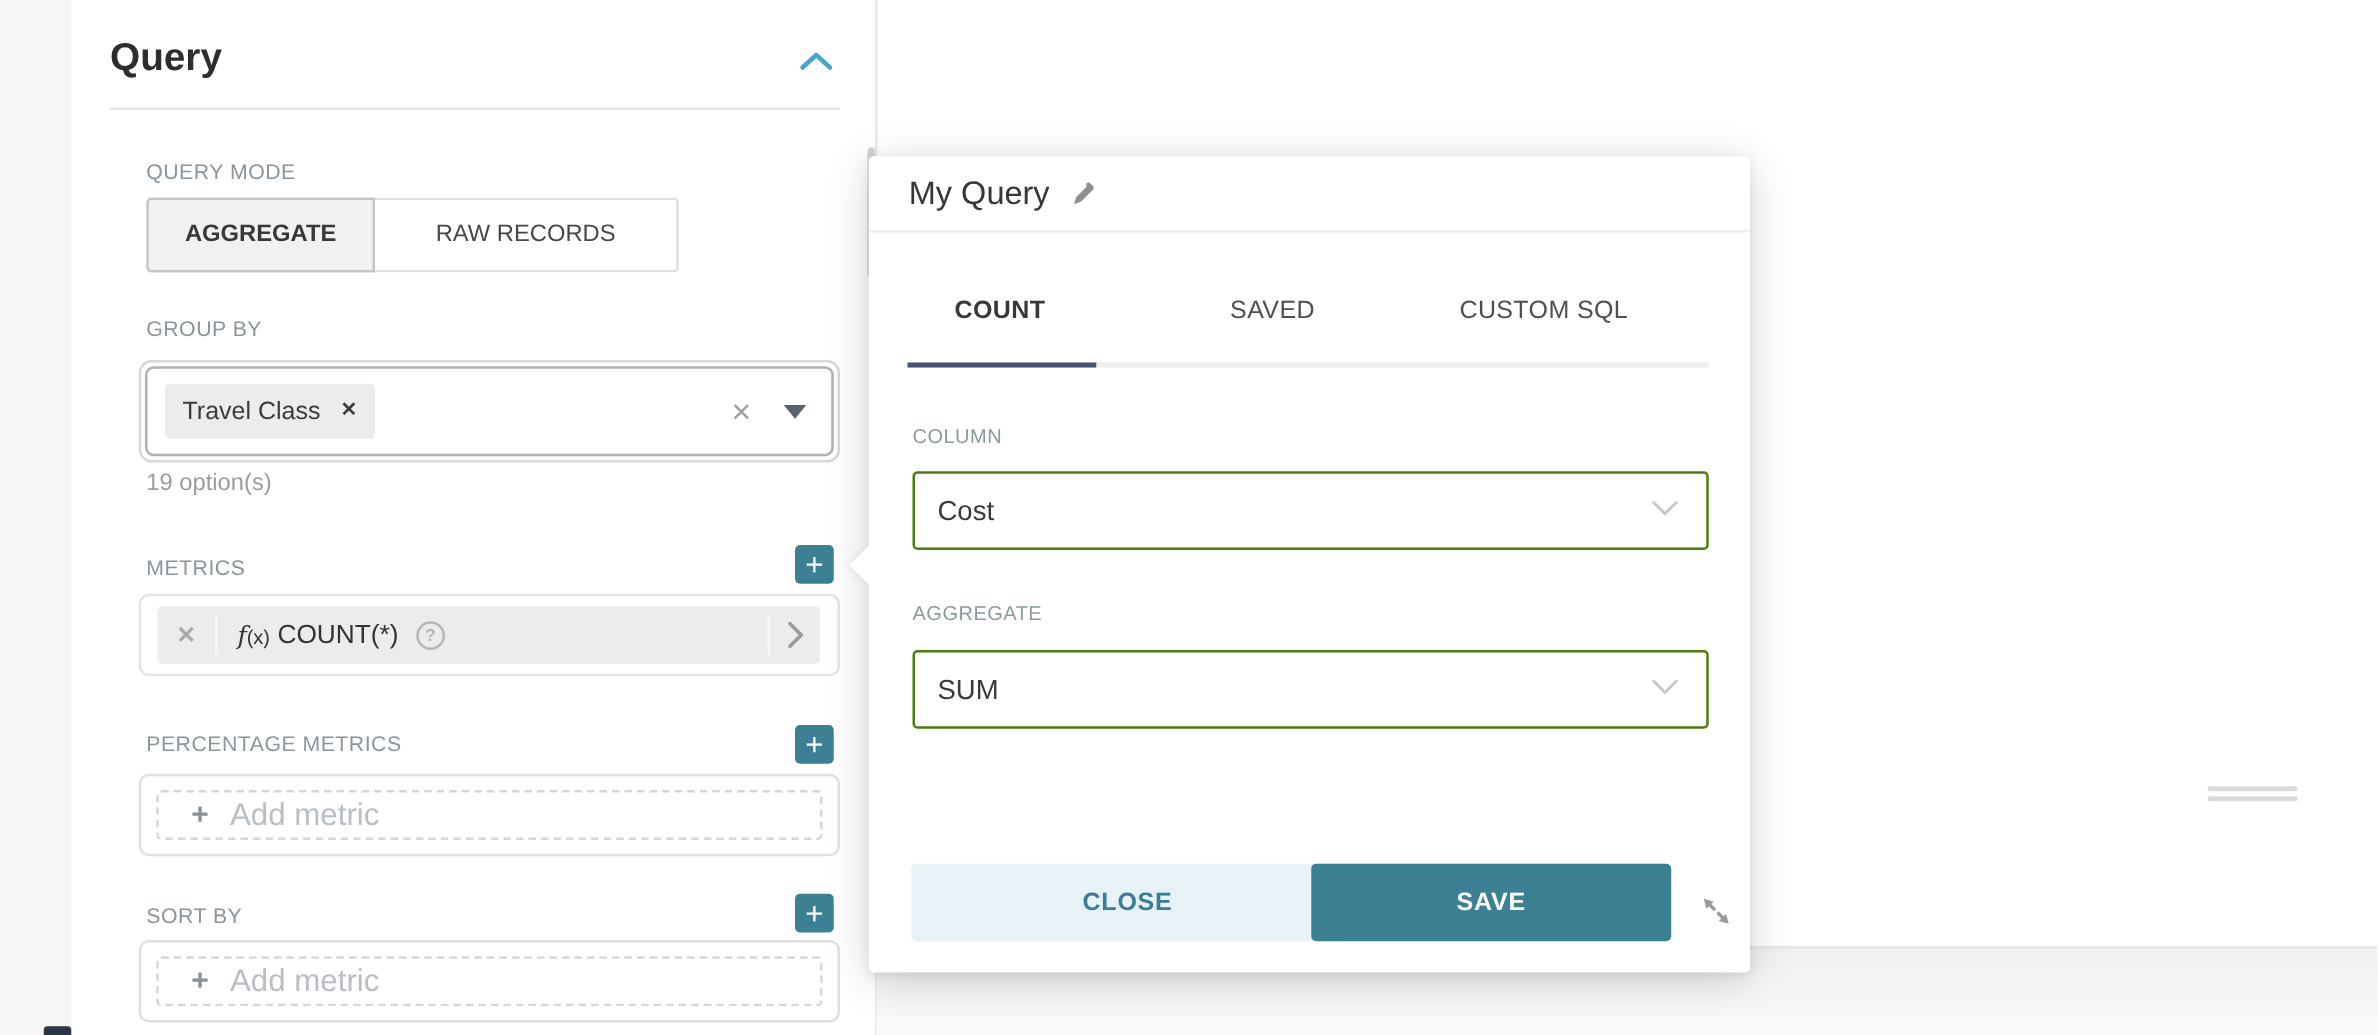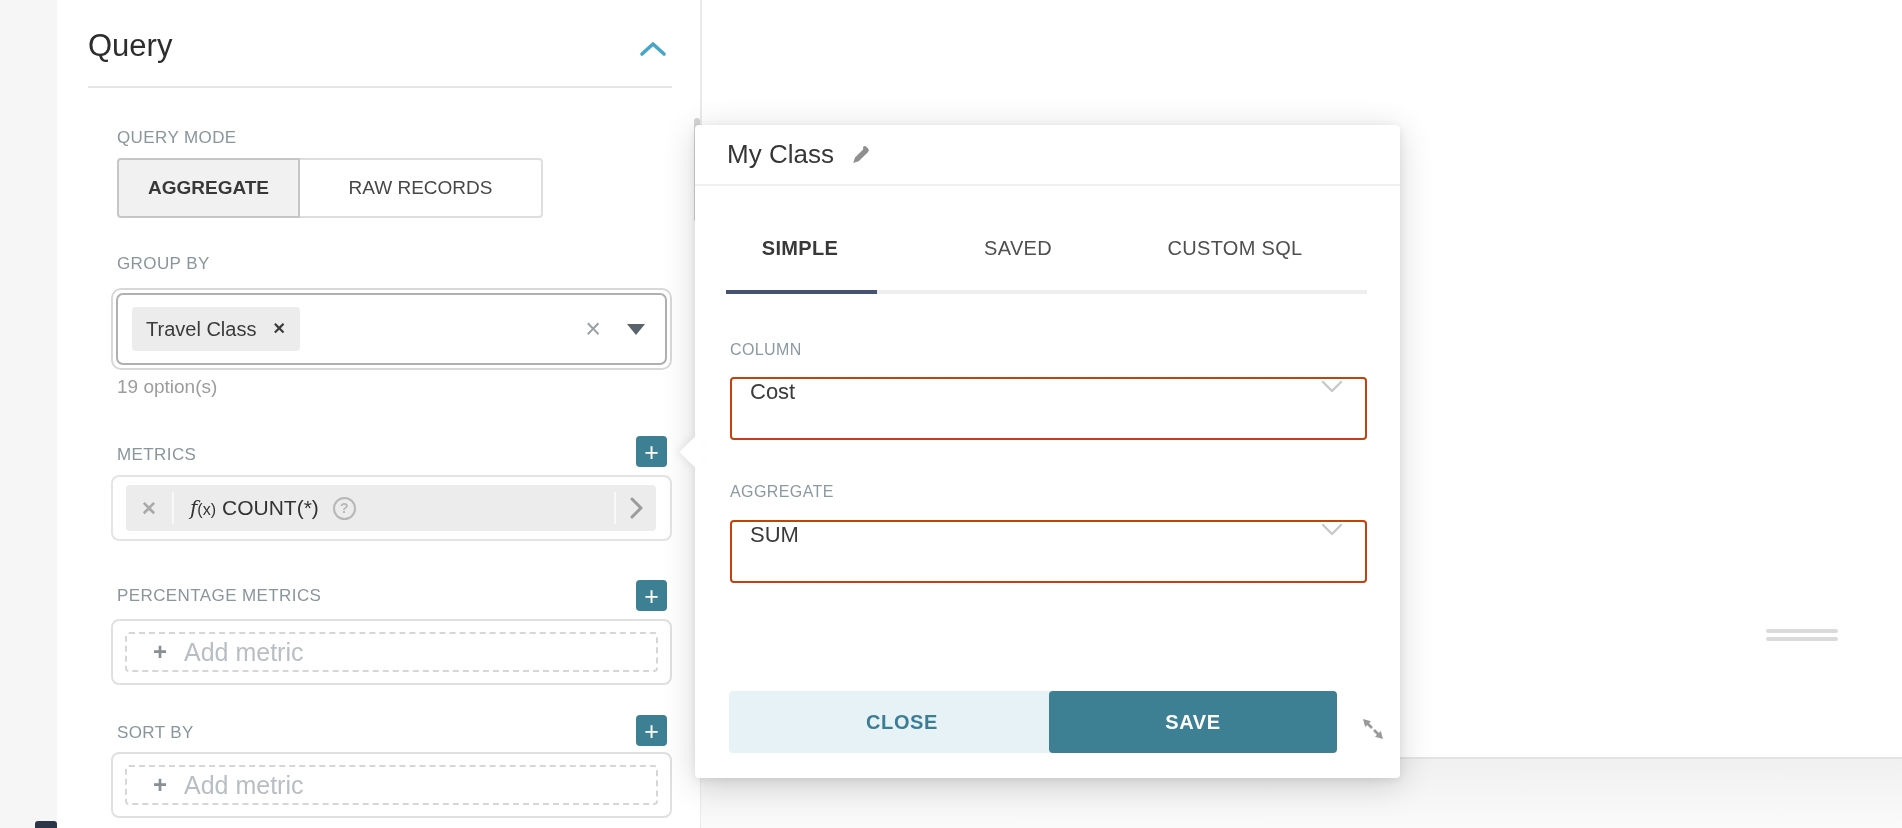--- a/index.html
+++ b/index.html
@@ -6,21 +6,21 @@
   html,body { background:#fff; }
   body { font-family:"Liberation Sans", sans-serif; }
   .screen { position:relative; width:1902px; height:828px; overflow:hidden; background:#fff; }
 
   
   .left-rail { position:absolute; left:0; top:0; width:57px; height:828px; background:#f6f6f6; }
   .v-divider { position:absolute; left:700px; top:0; width:2px; height:828px; background:#e9e9e9; }
   .scroll-thumb { position:absolute; left:694px; top:118px; width:6px; height:104px; background:#d4d4d4; border-radius:3px; }
 
   
-  .q-title { position:absolute; left:88px; top:28px; font-size:31px; color:#2d2d2d; }
+  .q-title { position:absolute; left:88px; top:28px; font-size:31px; color:#2d2d2d;font-weight:bold; }
   .collapse-btn { position:absolute; left:638px; top:38px; width:30px; height:24px; background:none; border:none; cursor:pointer; }
   .q-divider { position:absolute; left:88px; top:86px; width:584px; height:2px; background:#e6e6e6; }
 
   .ctrl-label { position:absolute; left:117px; font-size:17px; color:#8a959c; letter-spacing:0.4px; }
 
   .seg-group { position:absolute; left:117px; top:158px; height:60px; display:flex; }
   .seg { height:60px; font-family:"Liberation Sans", sans-serif; font-size:19px; border:2px solid #dedede; background:#fff; color:#474747; cursor:pointer; }
   .seg.first { width:183px; border-radius:4px 0 0 4px; }
   .seg.second { width:243px; border-radius:0 4px 4px 0; border-left:none; }
   .seg.selected { background:#f1f1f1; border:2px solid #c6c6c6; color:#383838; font-weight:700; }
@@ -64,21 +64,21 @@
   .popover { position:absolute; left:695px; top:125px; width:705px; height:653px; background:#fff; border-radius:4px; box-shadow:0 6px 34px rgba(0,0,0,0.16), 0 2px 8px rgba(0,0,0,0.08); }
   .pop-arrow { position:absolute; left:-11px; top:316px; width:22px; height:22px; background:#fff; transform:rotate(45deg); box-shadow:-3px 3px 7px rgba(0,0,0,0.06); }
   .pop-header { position:absolute; left:0; top:0; width:100%; height:61px; display:flex; align-items:center; padding-left:32px; border-bottom:2px solid #f0f0f0; }
   .pop-title { font-size:26px; color:#363636; }
   .pencil { margin-left:14px; cursor:pointer; display:flex; }
   .tab { position:absolute; top:112px; transform:translateX(-50%); font-size:20px; color:#4f4f4f; cursor:pointer; background:none; border:none; font-family:"Liberation Sans", sans-serif; letter-spacing:0.3px; }
   .tab.active { color:#383838; font-weight:700; }
   .tab-track { position:absolute; left:31px; top:165px; width:641px; height:4px; background:#eeeeee; }
   .tab-bar { position:absolute; left:0; top:0; width:151px; height:4px; background:#475373; }
   .pop-label { position:absolute; left:35px; font-size:16px; color:#8b9aa0; letter-spacing:0.4px; }
-  .pop-select { position:absolute; left:35px; width:637px; height:63px; border:2px solid #c2410c; border-radius:4px; background:#fff; display:flex; align-items:flex-start; padding:0 22px 0 18px; cursor:pointer; }
+  .pop-select { position:absolute; left:35px; width:637px; height:63px; border:2px solid #4d7c0f; border-radius:4px; background:#fff; display:flex; align-items:center; padding:0 22px 0 18px; cursor:pointer; }
   .pop-select .sel-value { font-size:22px; color:#3a3a3a; flex:1; }
   .btn { position:absolute; height:62px; border:none; border-radius:4px; font-family:"Liberation Sans", sans-serif; font-size:20px; font-weight:700; letter-spacing:0.6px; cursor:pointer; }
   .btn-close { left:34px; top:566px; width:346px; background:#e7f2f6; color:#3c7d96; }
   .btn-save { left:354px; top:566px; width:288px; background:#3d8093; color:#fff; }
   .resize-handle { position:absolute; left:664px; top:590px; width:28px; height:28px; cursor:nwse-resize; }
 </style>
 </head>
 <body>
 
 <div class="screen">
@@ -157,29 +157,29 @@
   <div class="bottom-chip"></div>
 
   <div class="results-strip"></div>
   <div class="drag-handle" style="top:629px"></div>
   <div class="drag-handle" style="top:637px"></div>
 
   <div class="popover">
     <div class="pop-arrow"></div>
 
     <div class="pop-header">
-      <span class="pop-title">My Class</span>
+      <span class="pop-title">My Query</span>
       <span class="pencil">
         <svg width="24" height="24" viewBox="0 0 24 24">
             <path d="M15.1 3.9a2.4 2.4 0 0 1 3.4 0l1.6 1.6a2.4 2.4 0 0 1 0 3.4l-9.4 9.4-5.5 1.8 1.8-5.5 8.1-8.1z" fill="#8f8f8f"></path>
           </svg>
       </span>
     </div>
 
-    <button class="tab active" style="left:105px">SIMPLE</button>
+    <button class="tab active" style="left:105px">COUNT</button>
     <button class="tab" style="left:323px">SAVED</button>
     <button class="tab" style="left:540px">CUSTOM SQL</button>
     <div class="tab-track">
       <div class="tab-bar"></div>
     </div>
 
     <div class="pop-label" style="top:216px">COLUMN</div>
     <div class="pop-select" style="top:252px">
       <span class="sel-value">Cost</span>
       <span>

